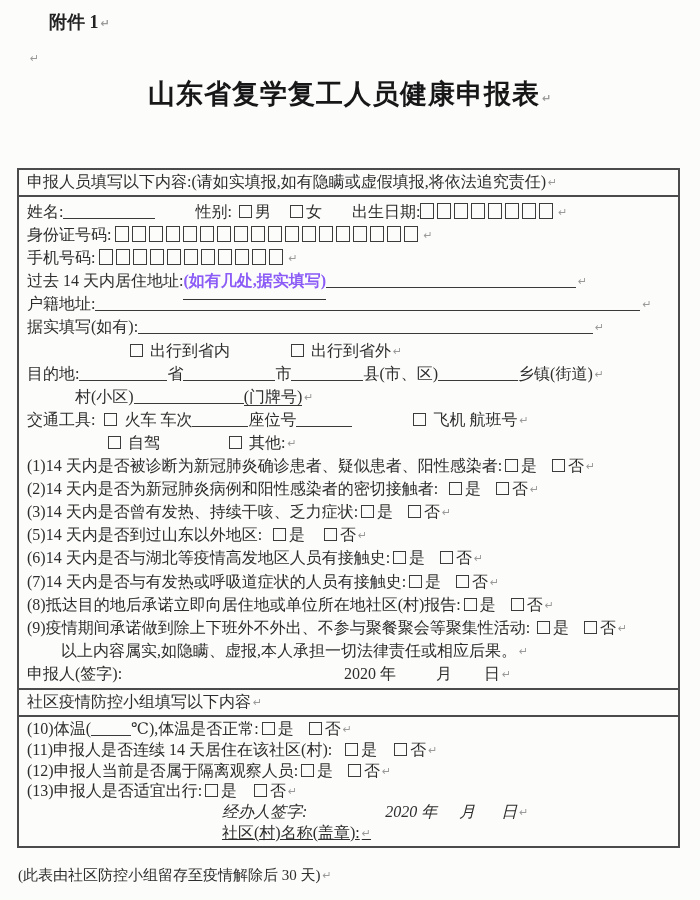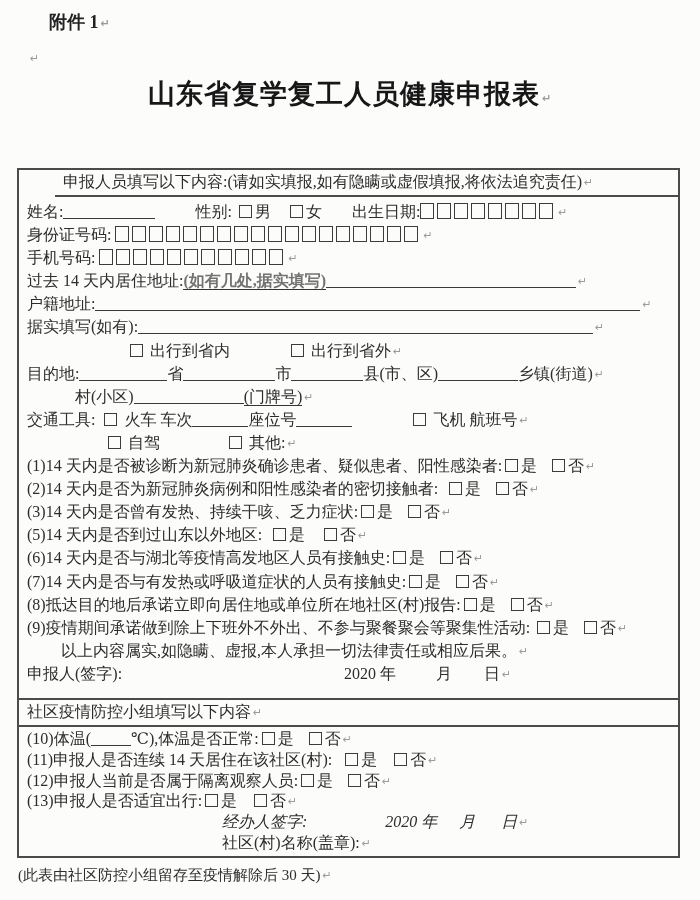--- a/index.html
+++ b/index.html
@@ -16,32 +16,32 @@
     position:absolute;left:0;right:0;top:76px;text-align:center;
     font-size:27px;font-weight:700;letter-spacing:1px;color:#171717;
     font-family:"Liberation Sans","DejaVu Sans",sans-serif;
   }
   .form-table{
     position:absolute;left:17px;top:168px;width:663px;
     border:2px solid #4b4b4b;background:transparent;box-sizing:border-box;
   }
   .trow-h{
     border-bottom:2px solid #4b4b4b;
-    padding:2px 6px 2px 8px;font-size:16px;line-height:20px;white-space:nowrap;margin-left:36px;
+    padding:2px 6px 2px 8px;font-size:16px;line-height:20px;white-space:nowrap;
   }
   .trow-h2{
     border-top:2px solid #4b4b4b;border-bottom:2px solid #4b4b4b;
-    padding:2px 6px 2px 8px;font-size:16px;line-height:20px;white-space:nowrap;margin-top:10px;
+    padding:2px 6px 2px 8px;font-size:16px;line-height:20px;white-space:nowrap;
   }
   .sec1{padding:3px 6px 3px 8px;}
   .sec2{padding:2px 6px 2px 8px;}
   .fline{white-space:nowrap;font-size:16px;line-height:23.1px;height:23.1px;overflow:visible;}
   .sec2 .fline{line-height:20.8px;height:20.8px;}
   .seg-t{color:#2d2d2d;}
-  .seg-b{font-weight:700;border-bottom:1.5px solid #333;padding-bottom:0px;color:#737373;}
+  .seg-b{font-weight:700;border-bottom:1.5px solid #333;padding-bottom:10px;color:#8b5cf6;}
   .seg-tu{border-bottom:1.5px solid #333;}
   .seg-u{display:inline-block;height:14px;border-bottom:1.5px solid #3a3a3a;vertical-align:-2px;}
   .seg-g{display:inline-block;height:1px;}
   .seg-cb{
     display:inline-block;width:11px;height:11px;border:1.5px solid #3c3c3c;
     margin:0 3px 0 3px;vertical-align:-1px;background:transparent;
   }
   .seg-bxs{display:inline-block;}
   .seg-bx{
     display:inline-block;width:12px;height:14px;border:1.4px solid #3c3c3c;
@@ -100,21 +100,21 @@
     <div class="trow-h2">
       <span>社区疫情防控小组填写以下内容</span><span class="eol">↵</span>
     </div>
 
     <div class="sec2">
         <div class="fline"><span class="seg-t">(10)体温(</span><span class="seg-u" style="width: 40px;"></span><span class="seg-t">℃),体温是否正常:</span><span class="seg-cb"></span><span class="seg-t">是</span><span class="seg-g" style="width: 12px;"></span><span class="seg-cb"></span><span class="seg-t">否</span><span class="eol">↵</span></div>
         <div class="fline"><span class="seg-t">(11)申报人是否连续 14 天居住在该社区(村):</span><span class="seg-g" style="width: 10px;"></span><span class="seg-cb"></span><span class="seg-t">是</span><span class="seg-g" style="width: 14px;"></span><span class="seg-cb"></span><span class="seg-t">否</span><span class="eol">↵</span></div>
         <div class="fline"><span class="seg-t">(12)申报人当前是否属于隔离观察人员:</span><span class="seg-cb"></span><span class="seg-t">是</span><span class="seg-g" style="width: 12px;"></span><span class="seg-cb"></span><span class="seg-t">否</span><span class="eol">↵</span></div>
         <div class="fline"><span class="seg-t">(13)申报人是否适宜出行:</span><span class="seg-cb"></span><span class="seg-t">是</span><span class="seg-g" style="width: 14px;"></span><span class="seg-cb"></span><span class="seg-t">否</span><span class="eol">↵</span></div>
         <div class="fline" style="padding-left: 195px; font-style: italic;"><span class="seg-t">经办人签字:</span><span class="seg-g" style="width: 78px;"></span><span class="seg-t">2020 年</span><span class="seg-g" style="width: 22px;"></span><span class="seg-t">月</span><span class="seg-g" style="width: 26px;"></span><span class="seg-t">日</span><span class="eol">↵</span></div>
-        <div class="fline" style="padding-left: 195px;"><span class="seg-t">社区(村)名称(盖章):</span><span class="eol">↵</span></div>
+        <div class="fline" style="padding-left: 195px; text-decoration: underline;"><span class="seg-t">社区(村)名称(盖章):</span><span class="eol">↵</span></div>
       </div>
   </div>
 
   <div class="footer-note">
     <span>(此表由社区防控小组留存至疫情解除后 30 天)</span><span class="eol">↵</span>
   </div>
 
 </div>
 
 </body></html>

